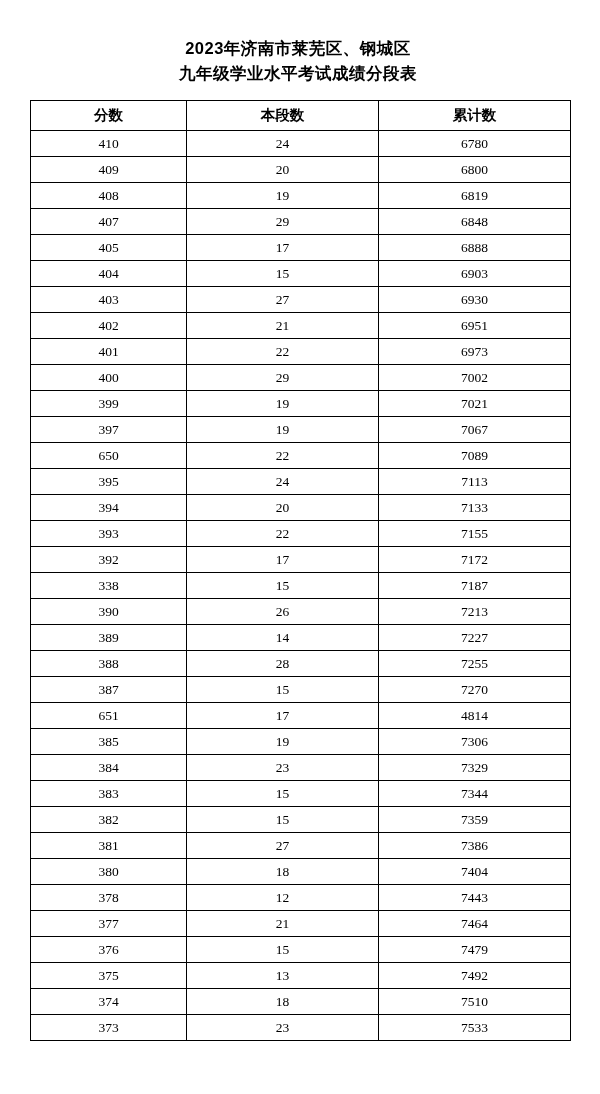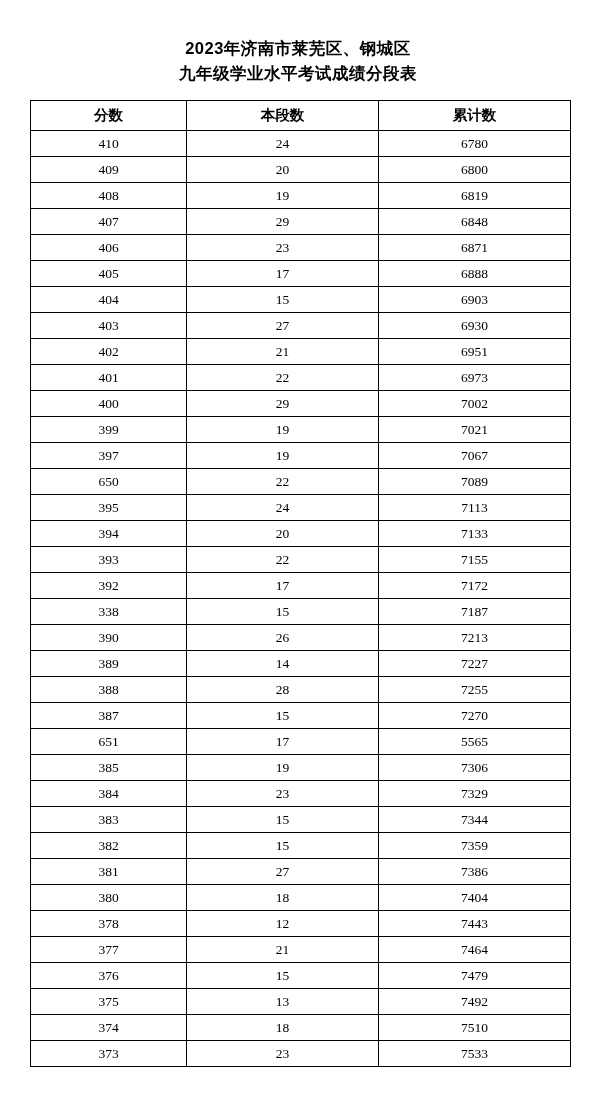--- a/index.html
+++ b/index.html
@@ -101,25 +101,20 @@
           <td>408</td>
           <td>19</td>
           <td>6819</td>
         </tr>
         <tr>
           <td>407</td>
           <td>29</td>
           <td>6848</td>
         </tr>
         <tr>
-          <td>406</td>
-          <td>23</td>
-          <td>6871</td>
-        </tr>
-        <tr>
           <td>405</td>
           <td>17</td>
           <td>6888</td>
         </tr>
         <tr>
           <td>404</td>
           <td>15</td>
           <td>6903</td>
         </tr>
         <tr>
@@ -198,21 +193,21 @@
           <td>7255</td>
         </tr>
         <tr>
           <td>387</td>
           <td>15</td>
           <td>7270</td>
         </tr>
         <tr>
           <td>651</td>
           <td>17</td>
-          <td>5565</td>
+          <td>4814</td>
         </tr>
         <tr>
           <td>385</td>
           <td>19</td>
           <td>7306</td>
         </tr>
         <tr>
           <td>384</td>
           <td>23</td>
           <td>7329</td>

